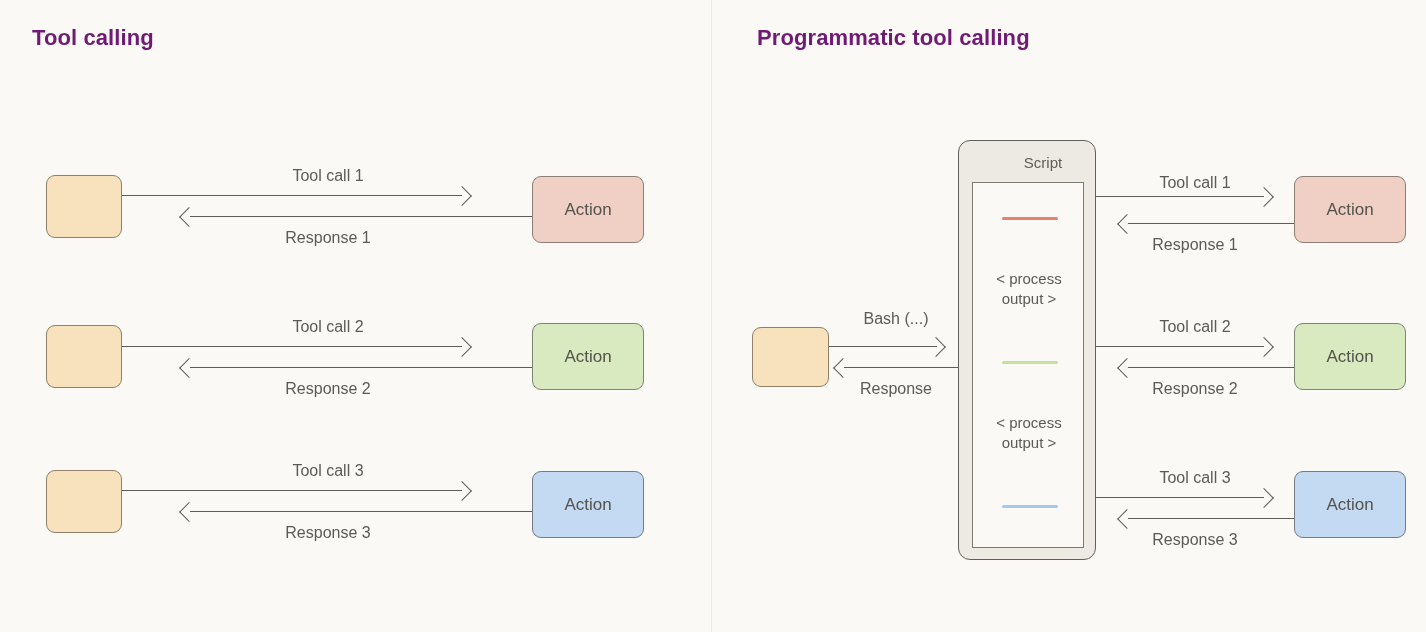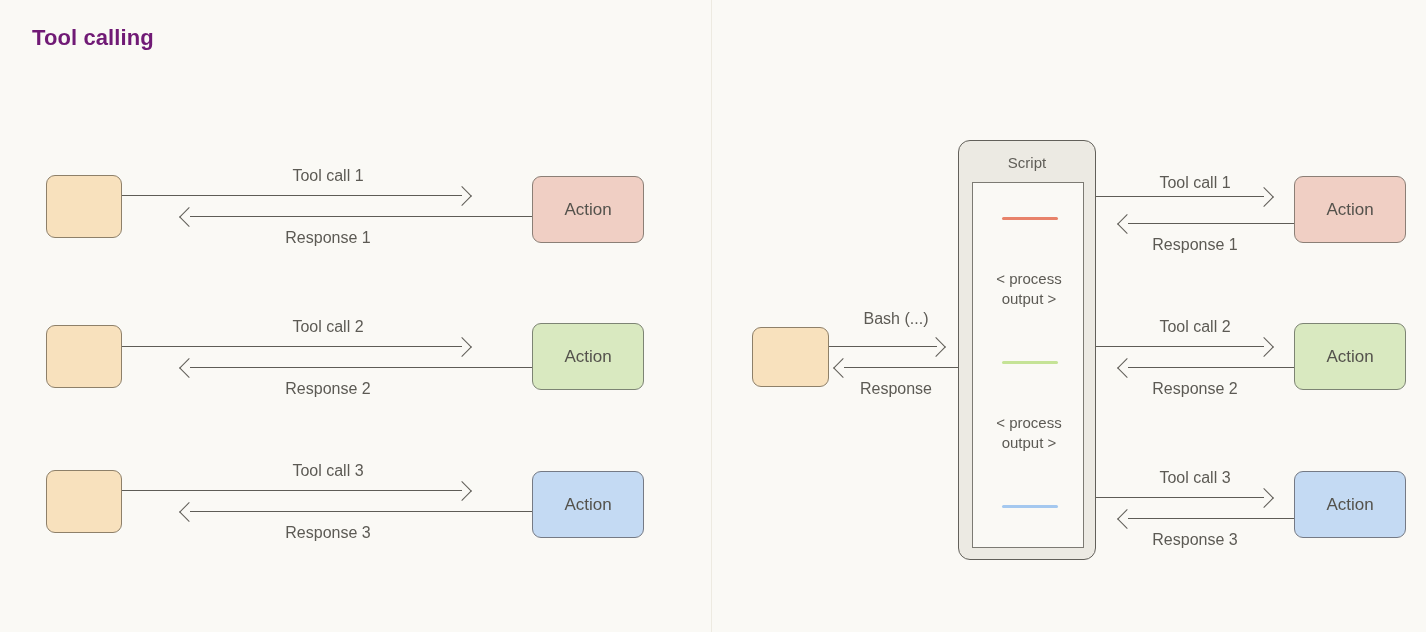--- a/index.html
+++ b/index.html
@@ -83,20 +83,21 @@
     border-radius: 12px;
   }
   #script-label {
     position: absolute;
     left: 0;
     top: 13px;
     width: 100%;
     text-align: center;
     font-size: 15px;
     color: #5f5d57;
+    padding-left: 16px;
   }
   #script-inner {
     position: absolute;
     left: 13px;
     top: 41px;
     width: 112px;
     height: 366px;
     box-sizing: border-box;
     background: #faf9f5;
     border: 1.6px solid #7c7a73;
@@ -171,20 +172,21 @@
 
   <div class="box agent" style="left:46px; top:470px; width:76px; height:63px;"></div>
   <div class="hline" style="left:122px; top:490px; width:340px;"></div>
   <div class="arrowhead right" style="left:455px; top:484px;"></div>
   <div class="hline" style="left:190px; top:511px; width:342px;"></div>
   <div class="arrowhead left" style="left:182px; top:505px;"></div>
   <div class="edge-label" style="left:203px; top:462px; width:250px;">Tool call 3</div>
   <div class="edge-label" style="left:203px; top:524px; width:250px;">Response 3</div>
   <div class="box action-blue" style="left:532px; top:471px; width:112px; height:67px;">Action</div>
 
+  <div class="panel-title" id="title-right">Programmatic tool calling</div>
 
   <div class="box agent" style="left:752px; top:327px; width:77px; height:60px;"></div>
   <div class="hline" style="left:829px; top:346px; width:108px;"></div>
   <div class="arrowhead right" style="left:929px; top:340px;"></div>
   <div class="hline" style="left:844px; top:367px; width:114px;"></div>
   <div class="arrowhead left" style="left:836px; top:361px;"></div>
   <div class="edge-label" style="left:832px; top:310px; width:128px;">Bash (...)</div>
   <div class="edge-label" style="left:832px; top:380px; width:128px;">Response</div>
 
   <div id="script-panel">

